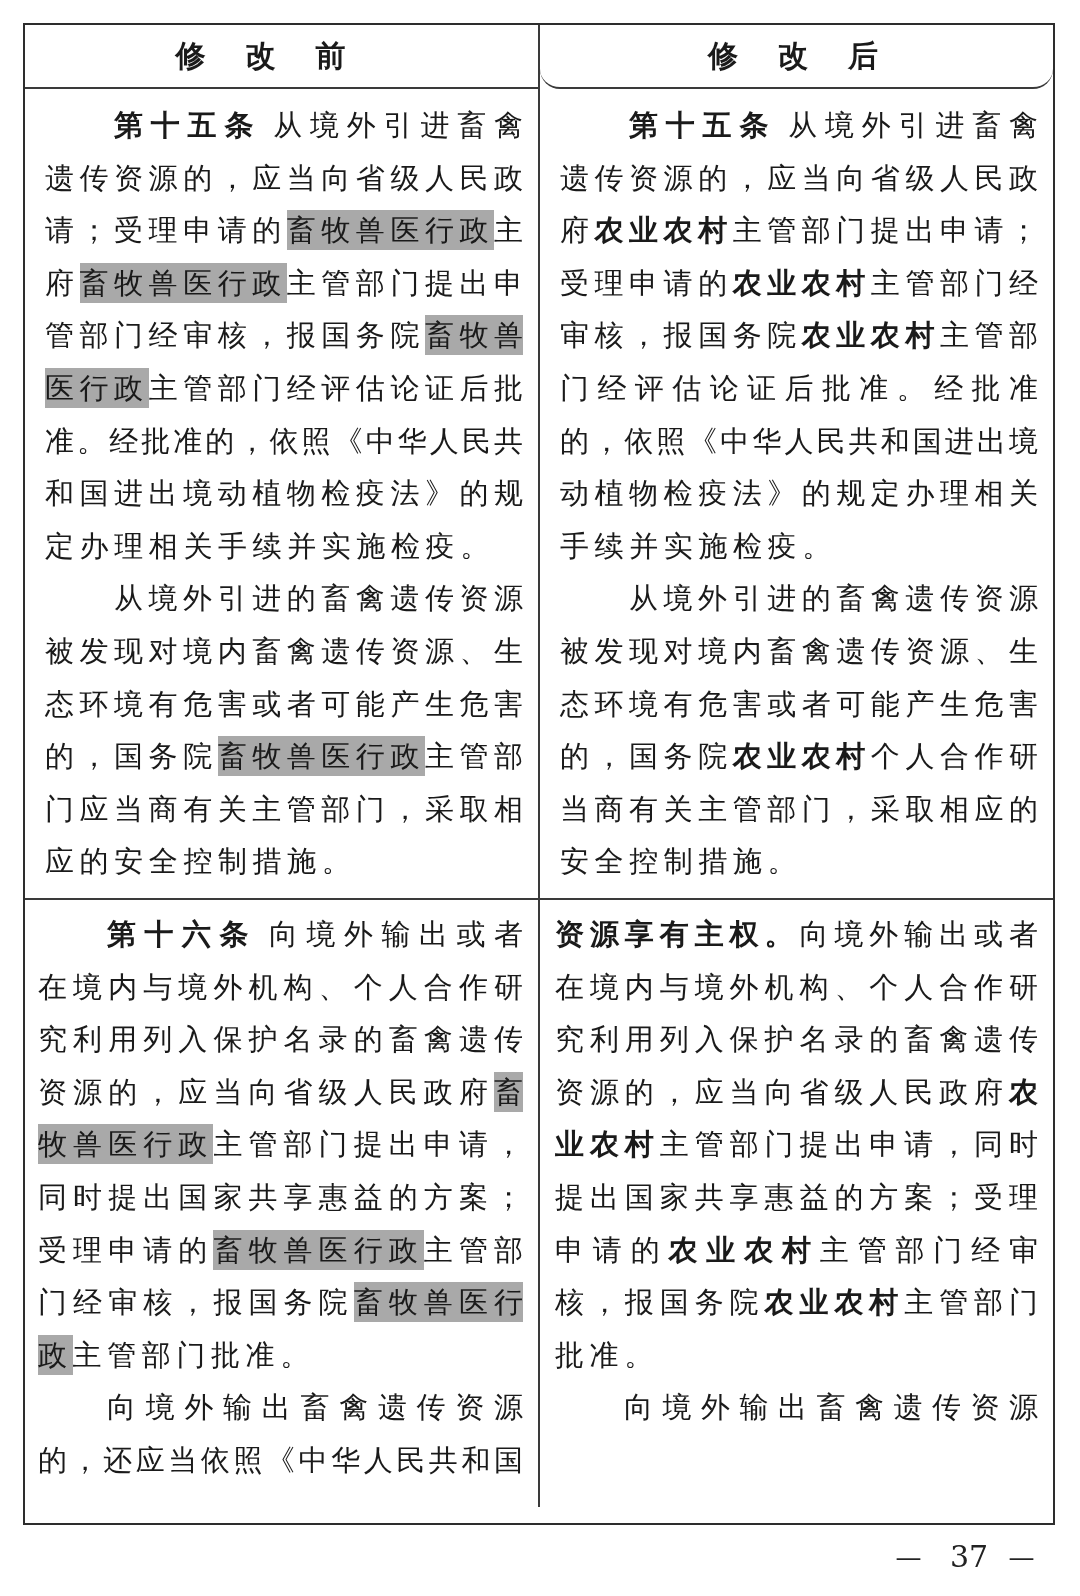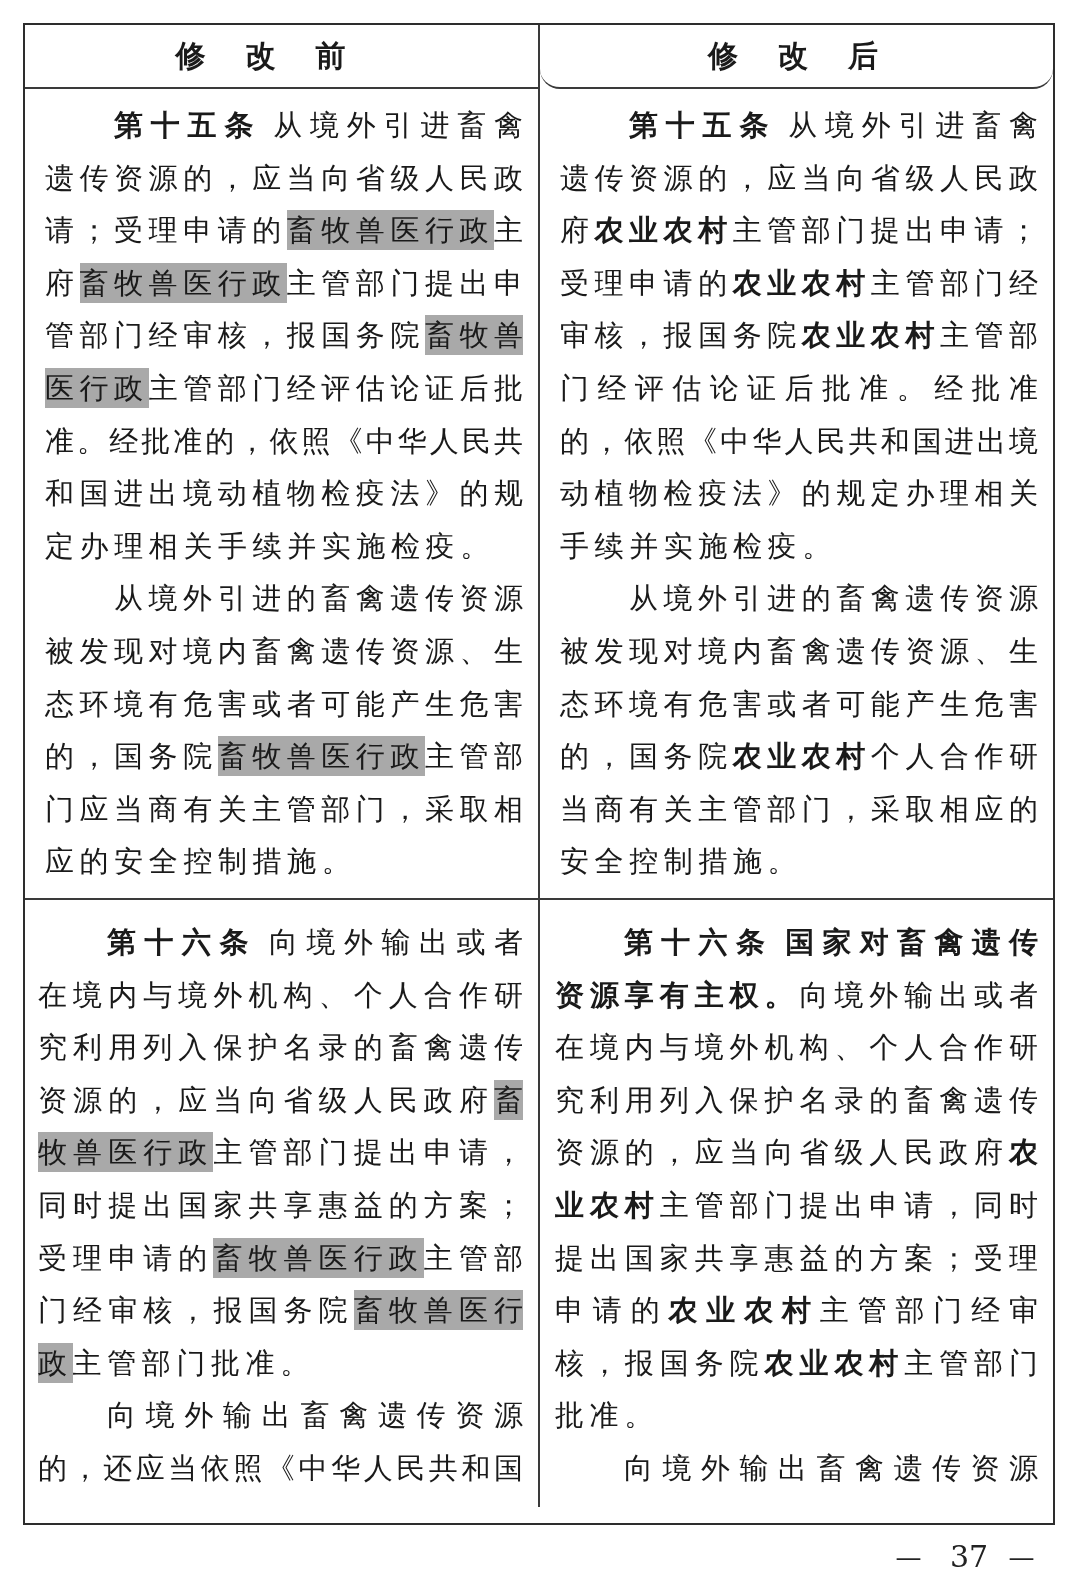--- a/index.html
+++ b/index.html
@@ -10,21 +10,21 @@
     .tbl {
       position: absolute; left: 23px; top: 23px; width: 1032px; height: 1502px;
       box-sizing: border-box; border: 2px solid #2d2d2d;
       display: grid; grid-template-columns: 515px 513px; grid-template-rows: 64px 811px 607px;
     }
     .cell { box-sizing: border-box; overflow: hidden; }
     .cell.left { border-right: 2px solid #3a3a3a; padding-left: 13px; padding-right: 15px; }
     .cell.right { padding-left: 15px; padding-right: 15px; }
     .cell.head, .cell.r0 { border-bottom: 2px solid #3a3a3a; }
     .cell.r0 { padding-top: 10px; padding-left: 20px; }
-    .cell.r1 { padding-top: 16px; }
+    .cell.r1 { padding-top: 8px; }
     .hd {
       font-family: "DejaVu Sans", sans-serif; font-weight: 700; font-size: 30px;
       letter-spacing: 40px; text-align: center; line-height: 62px; padding-left: 40px;
     }
     .cell.right.hd { padding-left: 48px; border-radius: 20px; }
     .ln {
       height: 52.6px; line-height: 52.6px; font-size: 29px; box-sizing: border-box;
     }
     .j { text-align: justify; text-align-last: justify; }
     .l { text-align: left; letter-spacing: 5.6px; }
@@ -92,21 +92,20 @@
     <div class="ln j"><span class="h">牧兽医行政</span><span>主管部门提出申请，</span></div>
     <div class="ln j"><span>同时提出国家共享惠益的方案；</span></div>
     <div class="ln j"><span>受理申请的</span><span class="h">畜牧兽医行政</span><span>主管部</span></div>
     <div class="ln j"><span>门经审核，报国务院</span><span class="h">畜牧兽医行</span></div>
     <div class="ln l"><span class="h">政</span><span>主管部门批准。</span></div>
     <div class="ln j ind"><span>向境外输出畜禽遗传资源</span></div>
     <div class="ln j"><span>的，还应当依照《中华人民共和国</span></div>
   </div>
 
   <div class="cell right r1">
-    <div class="ln j ind"><span class="art">第十六条</span><span class="b">国家对畜禽遗传</span></div>
     <div class="ln j"><span class="b">资源享有主权。</span><span>向境外输出或者</span></div>
     <div class="ln j"><span>在境内与境外机构、个人合作研</span></div>
     <div class="ln j"><span>究利用列入保护名录的畜禽遗传</span></div>
     <div class="ln j"><span>资源的，应当向省级人民政府</span><span class="b">农</span></div>
     <div class="ln j"><span class="b">业农村</span><span>主管部门提出申请，同时</span></div>
     <div class="ln j"><span>提出国家共享惠益的方案；受理</span></div>
     <div class="ln j"><span>申请的</span><span class="b">农业农村</span><span>主管部门经审</span></div>
     <div class="ln j"><span>核，报国务院</span><span class="b">农业农村</span><span>主管部门</span></div>
     <div class="ln l"><span>批准。</span></div>
     <div class="ln j ind"><span>向境外输出畜禽遗传资源</span></div>

